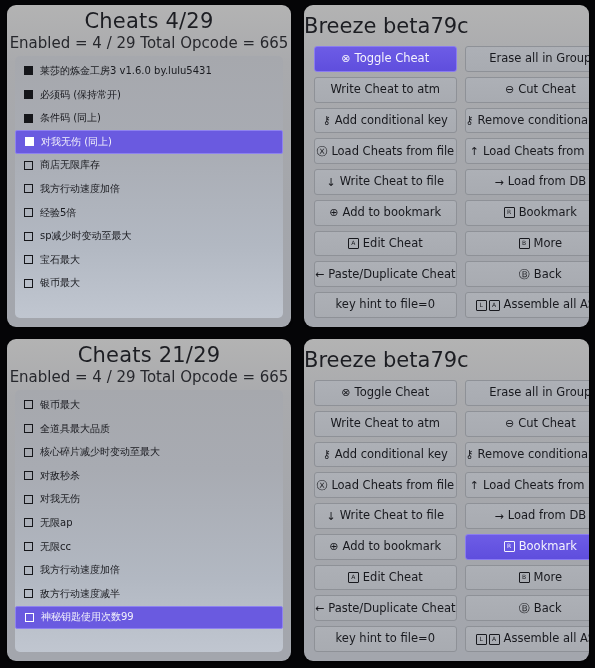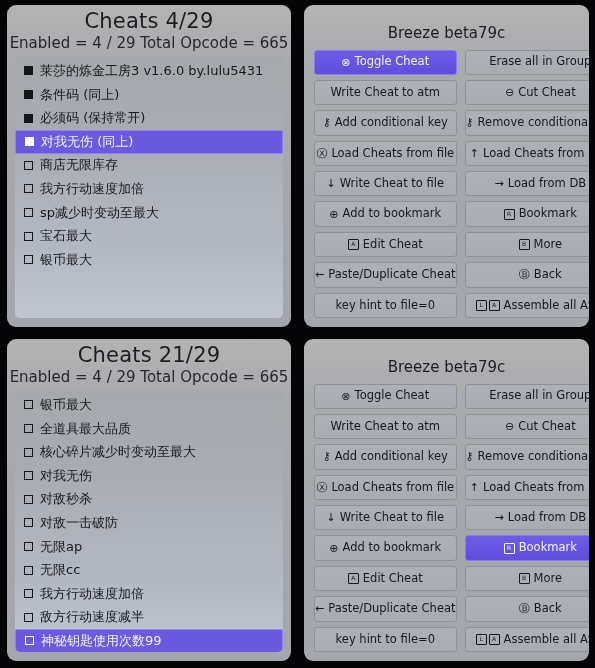--- a/index.html
+++ b/index.html
@@ -74,21 +74,21 @@
     height: 100%;
     box-sizing: border-box;
   }
 
   .row {
     display: flex;
     align-items: center;
     height: 23.6px;
     padding: 0 6px 0 9px;
     box-sizing: border-box;
-    font-size: 13px;
+    font-size: 10px;
     color: #191a1f;
     white-space: nowrap;
   }
   .row.sel {
     background: #6a5ae0;
     color: #f2f1fb;
     border: 1px solid #8e82ef;
     border-radius: 2px;
     box-sizing: border-box;
   }
@@ -101,24 +101,24 @@
     border: 1.3px solid #15161a;
     background: transparent;
   }
   .cb.on { background: #15161a; }
   .row.sel .cb { border-color: #ffffff; }
   .row.sel .cb.on { background: #ffffff; }
   .row-label { overflow: hidden; text-overflow: clip; }
 
   
   .breeze-title {
-    text-align: center;
-    font-size: 15px;
+    text-align: left;
+    font-size: 21px;
     color: #1c1d22;
-    margin-top: 20px;
+    margin-top: 10px;
     margin-bottom: 8px;
     line-height: 1.1;
   }
   .btn-grid {
     flex: 1 1 auto;
     display: grid;
     grid-template-columns: 1fr 1fr;
     grid-auto-rows: 1fr;
     gap: 5px 8px;
     padding: 0 10px 9px 10px;
@@ -178,37 +178,41 @@
       <div class="cheat-title">Cheats 4/29</div>
       <div class="cheat-sub">Enabled = 4 / 29  Total Opcode = 665</div>
       <div class="list-wrap">
         <div class="list-inner">
             <div class="row">
               <span class="cb on"></span>
               <span class="row-label">莱莎的炼金工房3 v1.6.0 by.lulu5431</span>
             </div>
             <div class="row">
               <span class="cb on"></span>
+              <span class="row-label">必须码 (保持常开)</span>
+            </div>
+            <div class="row">
+              <span class="cb on"></span>
               <span class="row-label">条件码 (同上)</span>
-            </div>
-            <div class="row">
-              <span class="cb on"></span>
-              <span class="row-label">必须码 (保持常开)</span>
             </div>
             <div class="row sel">
               <span class="cb on"></span>
               <span class="row-label">对我无伤 (同上)</span>
             </div>
             <div class="row">
               <span class="cb"></span>
               <span class="row-label">商店无限库存</span>
             </div>
             <div class="row">
               <span class="cb"></span>
               <span class="row-label">我方行动速度加倍</span>
+            </div>
+            <div class="row">
+              <span class="cb"></span>
+              <span class="row-label">经验5倍</span>
             </div>
             <div class="row">
               <span class="cb"></span>
               <span class="row-label">sp减少时变动至最大</span>
             </div>
             <div class="row">
               <span class="cb"></span>
               <span class="row-label">宝石最大</span>
             </div>
             <div class="row">
@@ -311,29 +315,25 @@
             <div class="row">
               <span class="cb"></span>
               <span class="row-label">全道具最大品质</span>
             </div>
             <div class="row">
               <span class="cb"></span>
               <span class="row-label">核心碎片减少时变动至最大</span>
             </div>
             <div class="row">
               <span class="cb"></span>
+              <span class="row-label">对敌秒杀</span>
+            </div>
+            <div class="row">
+              <span class="cb"></span>
               <span class="row-label">对我无伤</span>
-            </div>
-            <div class="row">
-              <span class="cb"></span>
-              <span class="row-label">对敌秒杀</span>
-            </div>
-            <div class="row">
-              <span class="cb"></span>
-              <span class="row-label">对敌一击破防</span>
             </div>
             <div class="row">
               <span class="cb"></span>
               <span class="row-label">无限ap</span>
             </div>
             <div class="row">
               <span class="cb"></span>
               <span class="row-label">无限cc</span>
             </div>
             <div class="row">

